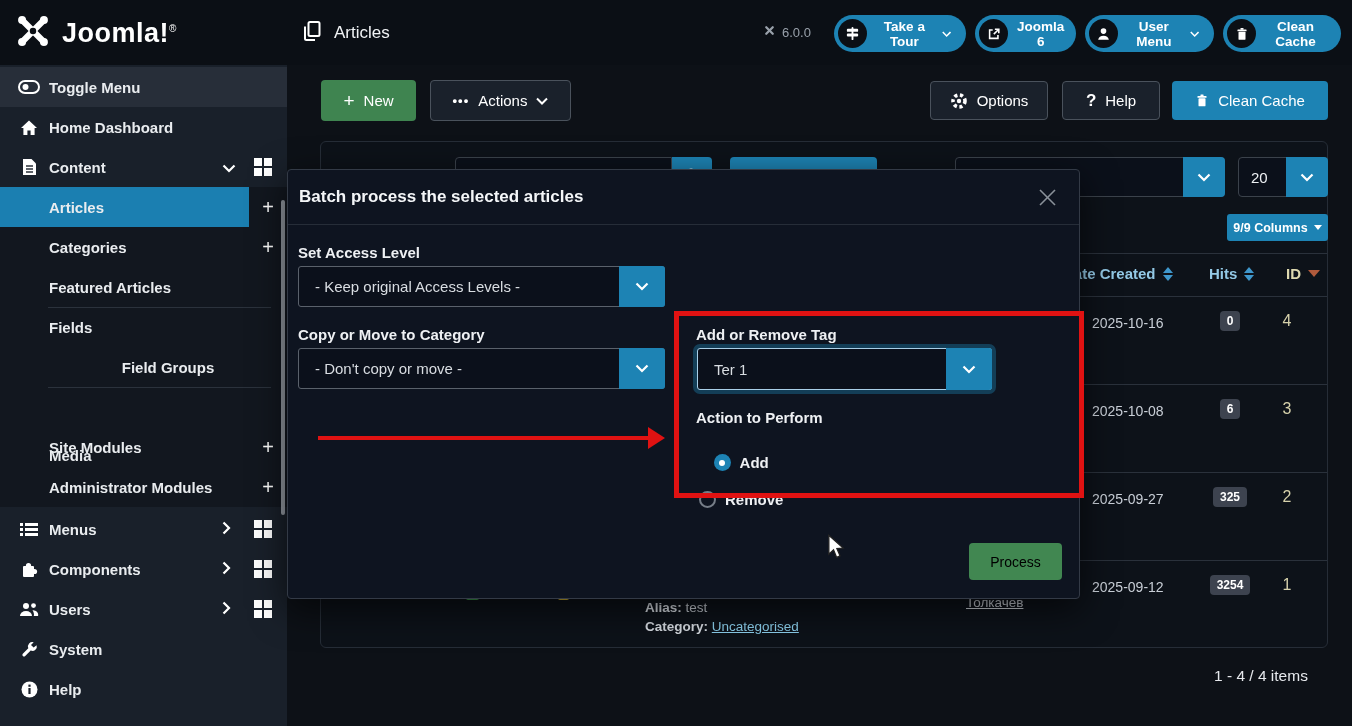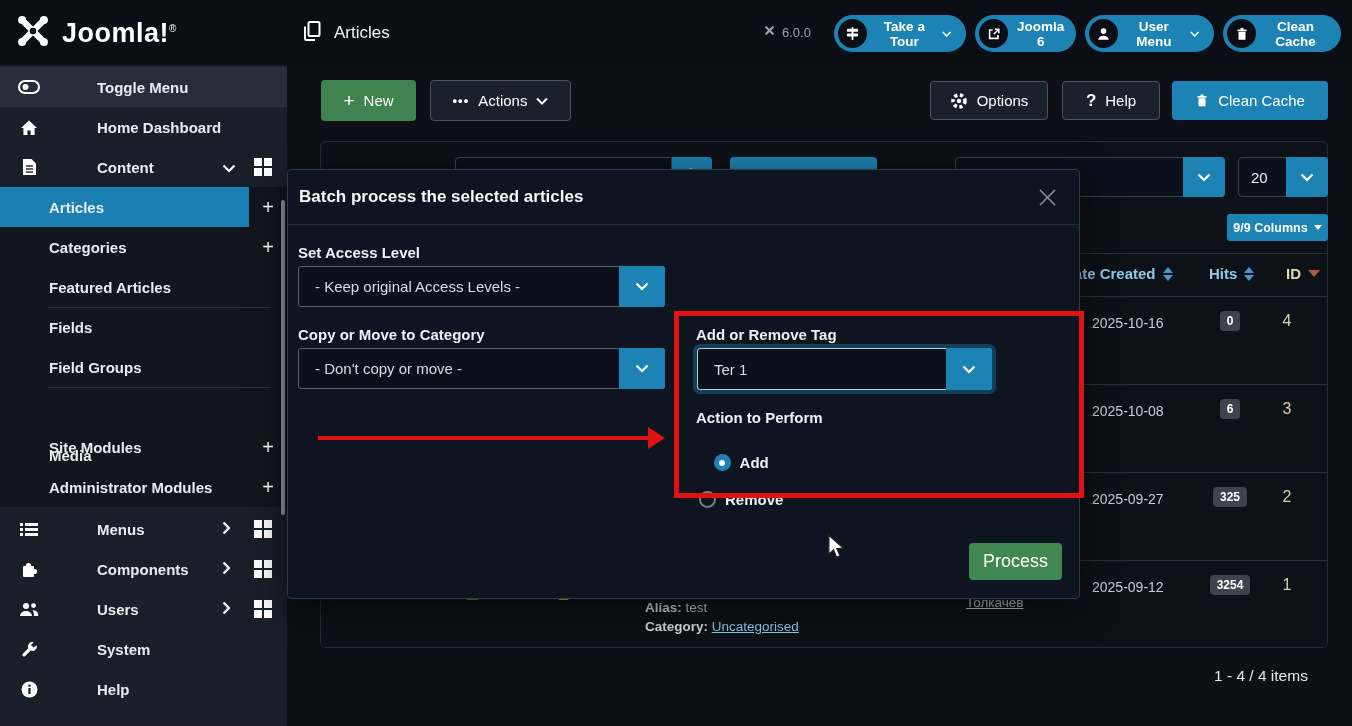--- a/index.html
+++ b/index.html
@@ -17,21 +17,21 @@
   .pt-title { font-size:17px; font-weight:500; color:#f2f4f6; }
   .ver-wrap { left:763px; top:24px; display:flex; align-items:center; gap:6px; color:#99a1ab; font-size:13px; }
   .pill { display:flex; align-items:center; gap:9px; height:37px; border-radius:19px;
           background:#1d83b4; padding:4px 15px 4px 4px; color:#fff; font-size:13.5px; font-weight:700;
           border:none; cursor:pointer; }
   .pill .ic { width:29px; height:29px; border-radius:50%; background:#0b0f15; display:flex; align-items:center; justify-content:center; flex:none; }
 
   
   .sidebar { left:0; top:65px; width:287px; height:661px; background:#19202a; z-index:4; }
   .srow { position:absolute; left:0; width:287px; height:40px; display:flex; align-items:center;
-          font-size:15px; font-weight:700; color:#e9ecef; cursor:pointer;gap:48px; }
+          font-size:15px; font-weight:700; color:#e9ecef; cursor:pointer; }
   .srow .sic { width:22px; margin:0 9px 0 18px; display:flex; justify-content:center; flex:none; }
   .srow .slabel { flex:1; }
   .srow .indent { margin-left:49px; flex:1; }
   .toggle-row { background:#272e39; }
   .submenu-bg { left:0; top:122px; width:287px; height:320px; background:#12171f; }
   .row-selected { background:#1b7fb1; width:249px !important; }
   .plus-cell { position:absolute; width:38px; height:40px; left:249px; display:flex; align-items:center; justify-content:center;
                font-size:20px; font-weight:400; color:#fff; cursor:pointer; }
   .side-divider { position:absolute; left:48px; right:16px; height:1px; background:#2b323c; }
   .rt-chev { position:absolute; left:222px; top:12px; }
@@ -80,21 +80,21 @@
          display:flex; align-items:center; padding-left:16px; font-size:15px; color:#d9dde2; cursor:pointer; }
   .sel .chev { position:absolute; top:-1px; right:-1px; bottom:-1px; width:46px; background:#1d83b4;
                border-radius:0 3px 3px 0; display:flex; align-items:center; justify-content:center; color:#fff; }
   .sel-focus { border-color:#a9cfe8; box-shadow:0 0 0 4px rgba(29,131,180,.38); }
   .radio-row { position:absolute; display:flex; align-items:center; gap:20px; }
   .radio { display:flex; align-items:center; gap:9px; font-size:15px; font-weight:700; color:#eef0f3; cursor:pointer; }
   .rdot-on { width:17px; height:17px; border-radius:50%; background:#1d83b4; position:relative; flex:none; }
   .rdot-on::after { content:""; position:absolute; left:5.5px; top:5.5px; width:6px; height:6px; border-radius:50%; background:#fff; }
   .rdot-off { width:17px; height:17px; border-radius:50%; border:2px solid #767e88; background:transparent; flex:none; }
   .process-btn { position:absolute; right:17px; top:373px; width:93px; height:37px; background:#418751; border:none;
-                 border-radius:4px; color:#ffffff; font-size:18px; cursor:pointer; }
+                 border-radius:4px; color:#000000; font-size:14px; cursor:pointer; }
 
   
   .redbox { left:674px; top:311px; width:410px; height:187px; border:5px solid #e01212; z-index:30; pointer-events:none; }
   .arrow-line { left:318px; top:436px; width:332px; height:4px; background:#e01212; z-index:30; }
   .arrow-head { left:648px; top:427px; width:0; height:0; border-left:17px solid #e01212;
                 border-top:11px solid transparent; border-bottom:11px solid transparent; z-index:30; }
   .cursor { left:827px; top:534px; z-index:40; pointer-events:none; }
   .frag { position:absolute; height:4px; border-radius:2px; z-index:1; }
   .scrollbar-thumb { left:281px; top:135px; width:4px; height:315px; background:#aab0b8; opacity:.85; border-radius:2px; z-index:4; cursor:pointer; }
 </style>
@@ -256,21 +256,21 @@
     <div class="srow" style="top:202px;">
       <span class="indent">Featured Articles</span>
     </div>
 
     <div class="side-divider" style="top:242px;"></div>
 
     <div class="srow" style="top:242px;">
       <span class="indent">Fields</span>
     </div>
 
-    <div class="srow" style="top:282px;">
+    <div class="srow" style="top:282px;text-align:center;">
       <span class="indent">Field Groups</span>
     </div>
 
     <div class="side-divider" style="top:322px;"></div>
 
     <div class="srow" style="top:322px;margin-top:48px;">
       <span class="indent">Media</span>
     </div>
 
     <div class="srow" style="top:362px;">

